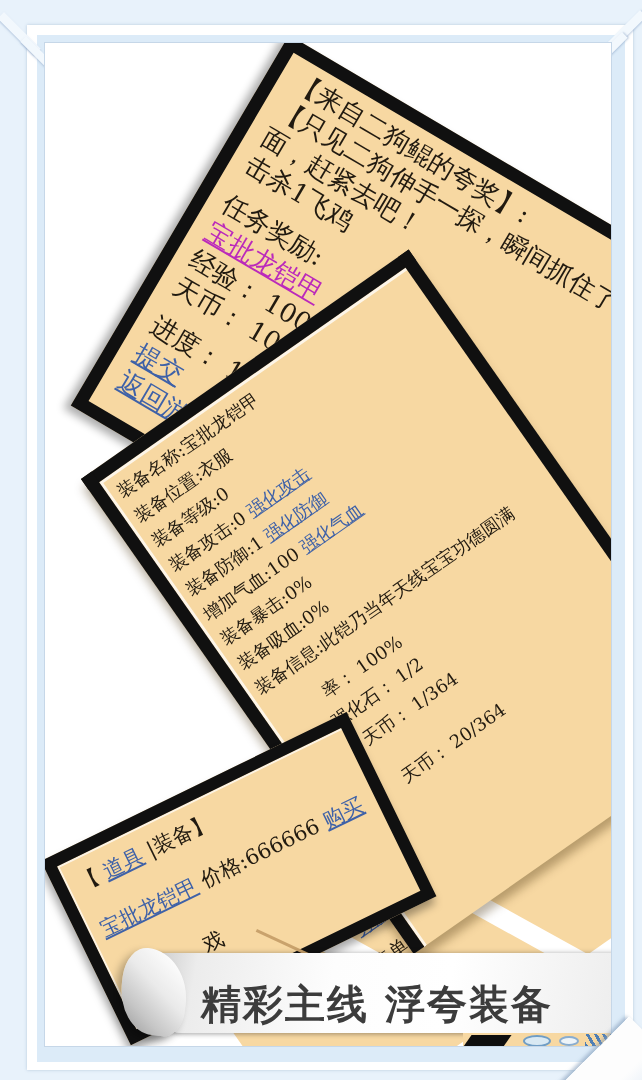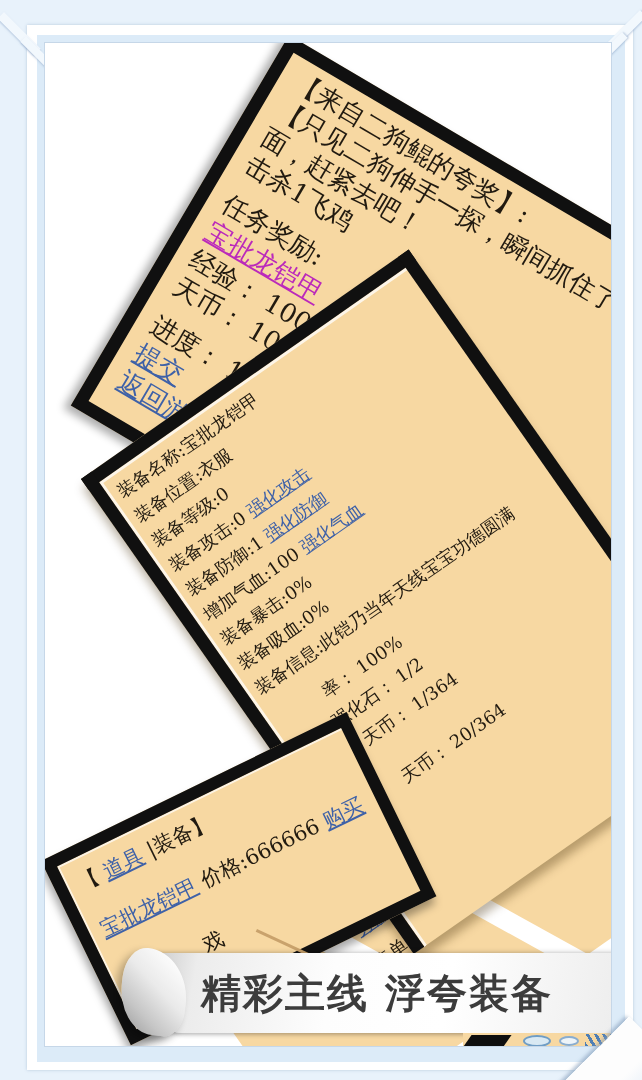--- a/index.html
+++ b/index.html
@@ -41,21 +41,21 @@
       box-shadow:-4px 6px 8px rgba(0,0,0,.35), inset 2px 2px 0 rgba(255,255,255,.7);
       padding:10px 0 0 12px;font-size:21px;line-height:33px;}
   .stripe{position:absolute;background:#ffffff;transform-origin:0 0;}
   .s1{left:266px;top:872px;width:440px;height:26px;transform:rotate(29deg);}
   .s2{left:436px;top:852px;width:160px;height:20px;transform:rotate(29deg);}
   .brownline{position:absolute;left:212px;top:886px;width:76px;height:3px;background:#c9a26c;transform:rotate(25deg);transform-origin:0 0;}
   
   .caption{position:absolute;left:104px;top:910px;width:480px;height:80px;
     background:linear-gradient(100deg,#c7c7c7 0%,#ececec 10%,#fdfdfd 38%,#ffffff 62%,#ececec 100%);
     border-radius:10px 0 0 34px;box-shadow:0 -1px 5px rgba(0,0,0,.18), 0 2px 4px rgba(0,0,0,.22);}
-  .caption .txt{position:absolute;left:52px;top:0;line-height:80px;font-size:40px;font-weight:bold;
+  .caption .txt{position:absolute;left:52px;top:11px;line-height:80px;font-size:40px;font-weight:bold;
     color:#3c3c3c;letter-spacing:2px;white-space:pre;}
   .curl{position:absolute;left:-28px;top:-4px;width:66px;height:86px;
     background:linear-gradient(220deg,#fbfbfb 18%,#eaeaea 45%,#c6c6c6 72%,#9c9c9c 96%);
     border-radius:48% 95% 42% 78% / 52% 88% 46% 82%;
     box-shadow:-5px 5px 8px rgba(0,0,0,.28);transform:rotate(7deg);}
   
   .strip{position:absolute;left:418px;top:990px;width:152px;height:15px;overflow:hidden;background:#f7d8a2;}
   .strip .blackbit{position:absolute;left:4px;top:2px;width:40px;height:13px;background:#0e0e0e;transform:skewX(-35deg);}
   .strip .blob1{position:absolute;left:60px;top:2px;width:28px;height:12px;border-radius:50%;background:#d9e9f3;border:2px solid #6f9dc5;box-sizing:border-box;}
   .strip .blob2{position:absolute;left:96px;top:3px;width:20px;height:10px;border-radius:50%;background:#eef4f8;border:2px solid #89add0;box-sizing:border-box;}

